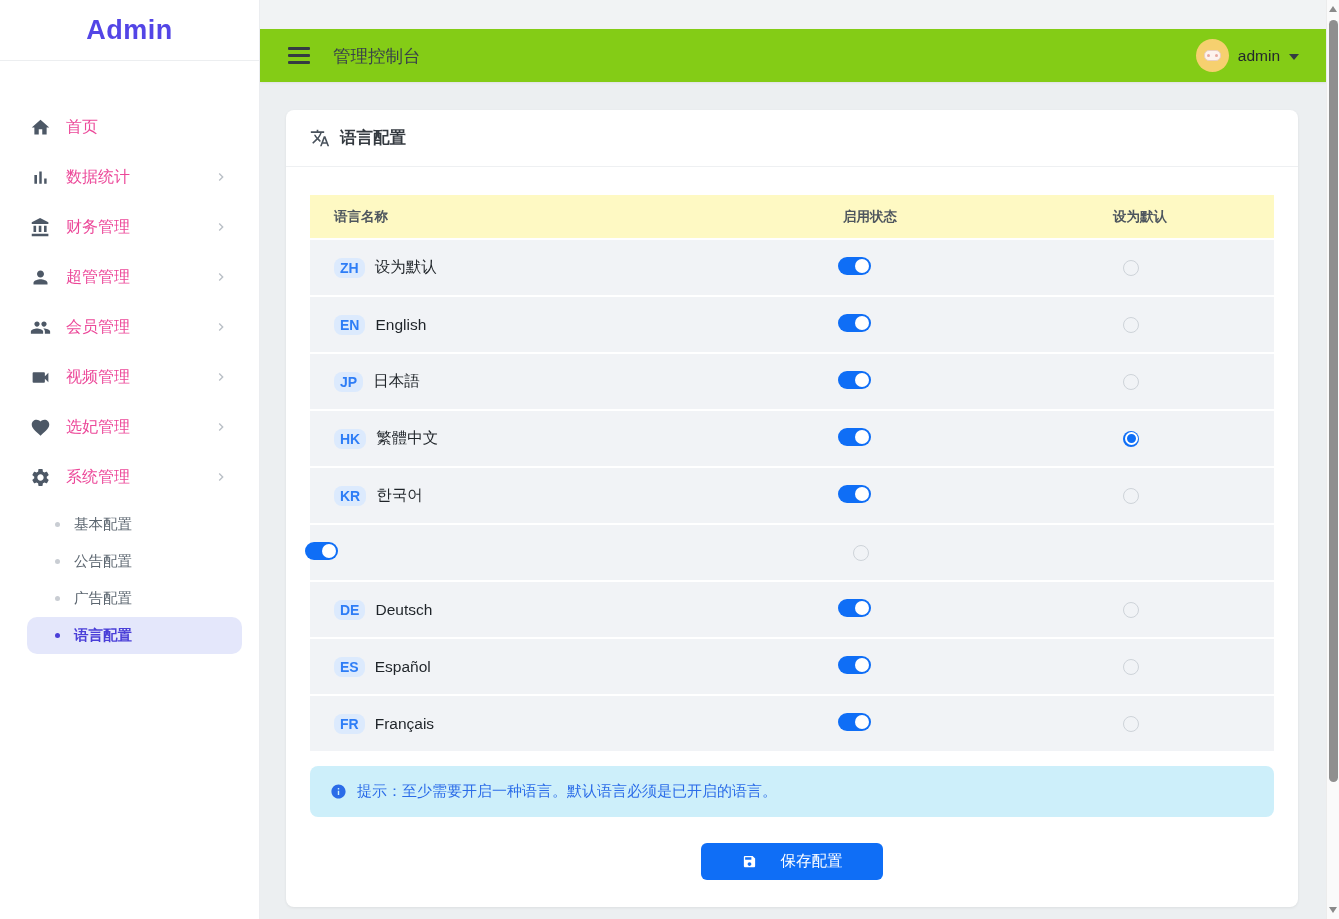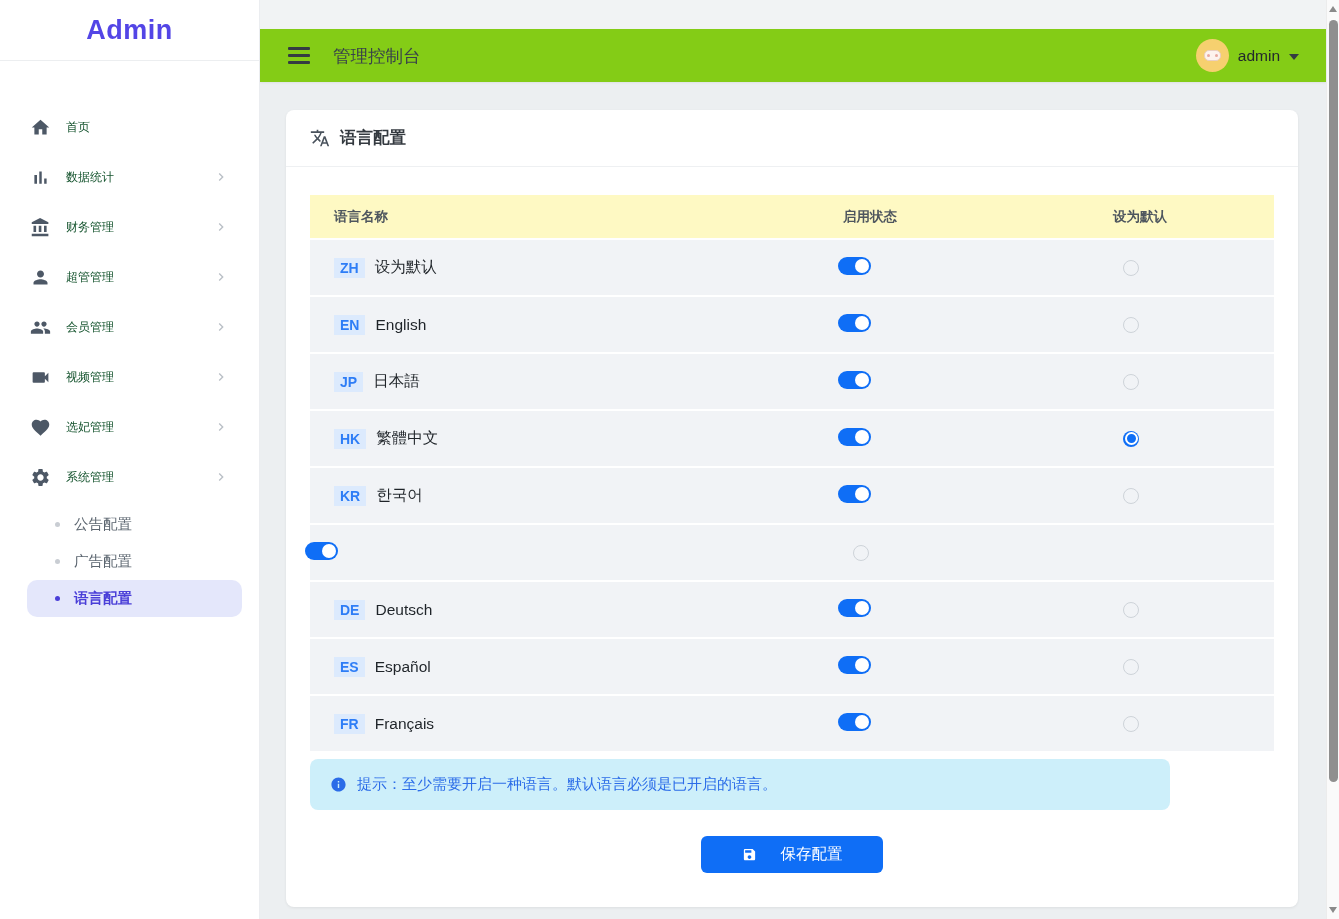--- a/index.html
+++ b/index.html
@@ -5,21 +5,21 @@
   * { margin:0; padding:0; box-sizing:border-box; }
   html,body { width:1339px; height:919px; overflow:hidden; font-family:"Liberation Sans", sans-serif; }
   .app { position:relative; display:flex; width:1339px; height:919px; background:#eceff1; }
 
   
   .sidebar { width:260px; min-width:260px; height:100%; background:#ffffff; border-right:1px solid #ebedf0; z-index:3; }
   .logo { height:61px; display:flex; align-items:center; justify-content:center;
           font-size:27px; font-weight:bold; color:#5345e6; border-bottom:1px solid #eceef0; letter-spacing:.5px; }
   .menu { padding-top:41px; }
   .menu-item { height:50px; display:flex; align-items:center; padding:0 30px 0 30px;
-               color:#14532d; font-size:12px; cursor:pointer; }
+               color:#ec4899; font-size:16px; cursor:pointer; }
   .mi-icon { width:21px; height:21px; margin-right:15px; color:#4d5866; flex:none; display:flex; }
   .mi-icon svg { width:21px; height:21px; fill:currentColor; }
   .mi-label { flex:1; }
   .mi-chevron { width:16px; height:16px; fill:#b9bfc6; flex:none; }
   .sub-item { height:37px; margin:0 17px 0 27px; border-radius:10px; display:flex; align-items:center;
               padding-left:28px; font-size:14.5px; color:#5c6670; cursor:pointer; }
   .submenu { padding-top:4px; }
   .dot { width:5px; height:5px; border-radius:50%; background:#c9cdd3; margin-right:14px; flex:none; }
   .sub-item.active { background:#e4e7fb; color:#4a3fd8; font-weight:bold; }
   .sub-item.active .dot { background:#4a3fd8; }
@@ -50,31 +50,31 @@
   .card-body { padding:28px 24px 0 24px; }
 
   
   .ltable { width:964px; }
   .trow, .thead { display:grid; grid-template-columns:533px 270px 1fr; align-items:center; border-bottom:2px solid #ffffff; }
   .thead { height:45px; background:#fef9c3; }
   .th { font-size:13.5px; font-weight:bold; color:#4e565e; }
   .th.first { padding-left:24px; }
   .trow { height:57px; background:#f1f3f6; }
   .td.name { padding-left:24px; display:flex; align-items:center; }
-  .badge { display:inline-block; padding:2px 6px; border-radius:0; background:#dceafd; color:#2e7df6;
+  .badge { display:inline-block; padding:2px 6px; border-radius:8px; background:#dceafd; color:#2e7df6;
            font-size:14px; font-weight:bold; margin-right:10px; }
   .lang-name { font-size:15.5px; color:#1f2429; }
   .switch { width:33px; height:18px; border-radius:9px; background:#0f6ef6; position:relative; display:inline-block; cursor:pointer; margin-left:-5px; }
   .switch .knob { position:absolute; top:2px; right:2px; width:14px; height:14px; border-radius:50%; background:#ffffff; }
   .radio { width:16px; height:16px; border-radius:50%; border:1px solid #ced3d9; display:flex; align-items:center; justify-content:center; cursor:pointer; margin-left:10px; }
   .radio.checked { border:none; background:#0f6ef6; }
   .radio.checked::after { content:''; width:9px; height:9px; border-radius:50%; background:#0f6ef6; border:2px solid #ffffff; }
 
   
-  .tip { margin-top:6px; width:860px; background:#cdeffa; border-radius:8px; padding:16px 20px;
+  .tip { margin-top:13px; width:964px; background:#cdeffa; border-radius:8px; padding:16px 20px;
          display:flex; align-items:center; gap:10px; }
   .tip svg { width:17px; height:17px; fill:#2b6ce8; flex:none; }
   .tip-text { font-size:15px; color:#2b6ce8; }
   .save-btn { margin:26px auto 0; width:182px; height:37px; display:flex; align-items:center; justify-content:center; gap:24px;
               background:#0f6ef6; color:#ffffff; border:none; border-radius:6px; font-size:15.5px; cursor:pointer;
               font-family:"Liberation Sans", sans-serif; }
   .save-btn svg { width:15px; height:15px; fill:#ffffff; }
 
   
   .vscrollbar { position:absolute; right:0; top:0; width:13px; height:100%; background:#fafafa; border-left:1px solid #ececec; z-index:5; }
@@ -172,20 +172,24 @@
             <svg viewBox="0 0 24 24">
               <path d="M19.14 12.94c.04-.3.06-.61.06-.94 0-.32-.02-.64-.07-.94l2.03-1.58c.18-.14.23-.41.12-.61l-1.92-3.32c-.12-.22-.37-.29-.59-.22l-2.39.96c-.5-.38-1.03-.7-1.62-.94l-.36-2.54c-.04-.24-.24-.41-.48-.41h-3.84c-.24 0-.43.17-.47.41l-.36 2.54c-.59.24-1.13.57-1.62.94l-2.39-.96c-.22-.08-.47 0-.59.22L2.74 8.87c-.12.21-.08.47.12.61l2.03 1.58c-.05.3-.09.63-.09.94s.02.64.07.94l-2.03 1.58c-.18.14-.23.41-.12.61l1.92 3.32c.12.22.37.29.59.22l2.39-.96c.5.38 1.03.7 1.62.94l.36 2.54c.05.24.24.41.48.41h3.84c.24 0 .44-.17.47-.41l.36-2.54c.59-.24 1.13-.56 1.62-.94l2.39.96c.22.08.47 0 .59-.22l1.92-3.32c.12-.22.07-.47-.12-.61l-2.01-1.58zM12 15.6c-1.98 0-3.6-1.62-3.6-3.6s1.62-3.6 3.6-3.6 3.6 1.62 3.6 3.6-1.62 3.6-3.6 3.6z"></path>
             </svg>
           </span>
     <span class="mi-label">系统管理</span>
     <svg class="mi-chevron" viewBox="0 0 24 24">
             <path d="M10 6L8.59 7.41 13.17 12l-4.58 4.59L10 18l6-6z"></path>
           </svg>
   </div>
         <div class="submenu">
+          <div class="sub-item">
+    <span class="dot"></span>
+    <span class="si-label">基本配置</span>
+  </div>
           <div class="sub-item">
     <span class="dot"></span>
     <span class="si-label">公告配置</span>
   </div>
           <div class="sub-item">
     <span class="dot"></span>
     <span class="si-label">广告配置</span>
   </div>
           <div class="sub-item active">
     <span class="dot"></span>

